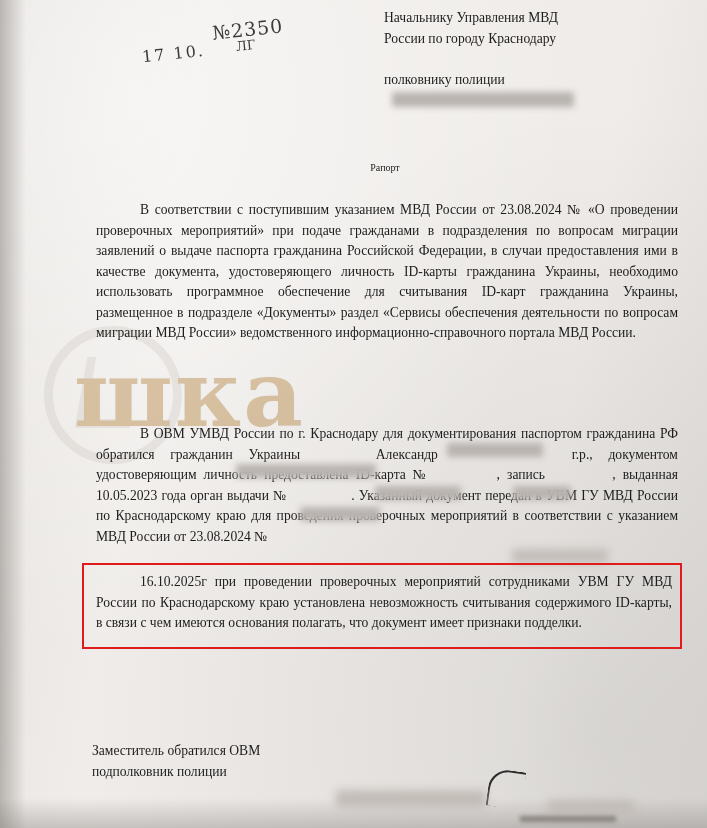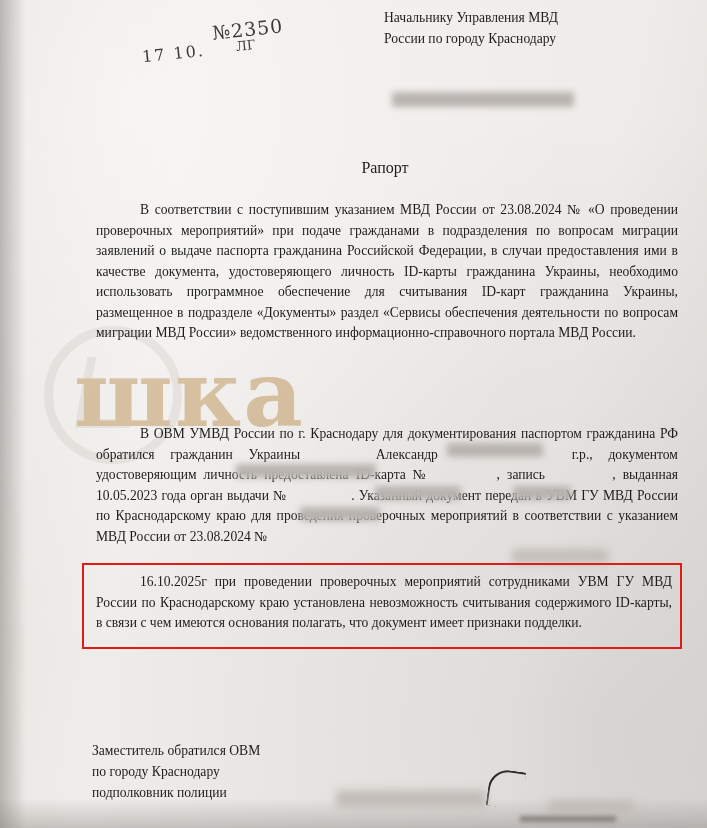--- a/index.html
+++ b/index.html
@@ -99,21 +99,21 @@
   .rank {
     left: 384px;
     top: 70px;
     width: 300px;
   }
   .title-rapport {
     left: 90px;
     top: 158px;
     width: 590px;
     text-align: center;
-    font-size: 16px;
+    font-size: 10px;
   }
 
   .body-par {
     text-align: justify;
     text-justify: inter-word;
   }
   .p1 { left: 96px; top: 200px; width: 582px; }
   .p2 { left: 96px; top: 374px; width: 582px; }
   .p3 { left: 96px; top: 424px; width: 582px; }
   .p5 { left: 96px; top: 655px; width: 582px; }
@@ -211,20 +211,21 @@
 
   <div class="hand hand1">№2350</div>
   <div class="hand hand2">ЛГ</div>
   <div class="hand hand3">17  10.</div>
 
   <div class="block addressee">
     <div>Начальнику Управления МВД</div>
     <div>России по городу Краснодару</div>
   </div>
 
+  <div class="block rank">полковнику полиции</div>
   <div class="redact" style="left:392px; top:92px; width:182px; height:15px;"></div>
 
   <div class="block title-rapport">Рапорт</div>
 
   <div class="block body-par p1">
     <span class="indent"></span><span>В соответствии с поступившим указанием МВД России от 23.08.2024 № «О проведении проверочных мероприятий» при подаче гражданами в подразделения по вопросам миграции заявлений о выдаче паспорта гражданина Российской Федерации, в случаи предоставления ими в качестве документа, удостоверяющего личность ID-карты гражданина Украины, необходимо использовать программное обеспечение для считывания ID-карт гражданина Украины, размещенное в подразделе «Документы» раздел «Сервисы обеспечения деятельности по вопросам миграции МВД России» ведомственного информационно-справочного портала МВД России.</span>
   </div>
 
 
   <div class="block body-par p3">
@@ -244,21 +245,20 @@
   <div class="redact soft" style="left:512px; top:549px; width:96px; height:14px;"></div>
 
   <div class="redbox"></div>
   <div class="block body-par p4">
     <span class="indent"></span><span>16.10.2025г при проведении проверочных мероприятий сотрудниками УВМ ГУ МВД России по Краснодарскому краю установлена невозможность считывания содержимого ID-карты, в связи с чем имеются основания полагать, что документ имеет признаки подделки.</span>
   </div>
 
 
   <div class="block signature">
     <div>Заместитель обратился ОВМ</div>
-    <div>по городу Краснодару</div>
     <div>подполковник полиции</div>
   </div>
 
   <div class="curve"></div>
   <div class="redact soft" style="left:336px; top:790px; width:150px; height:18px;"></div>
   <div class="sig-mv">М.В.</div>
   <div class="redact soft" style="left:548px; top:800px; width:86px; height:16px;"></div>
   <div class="ink-line"></div>
 
 </div>

